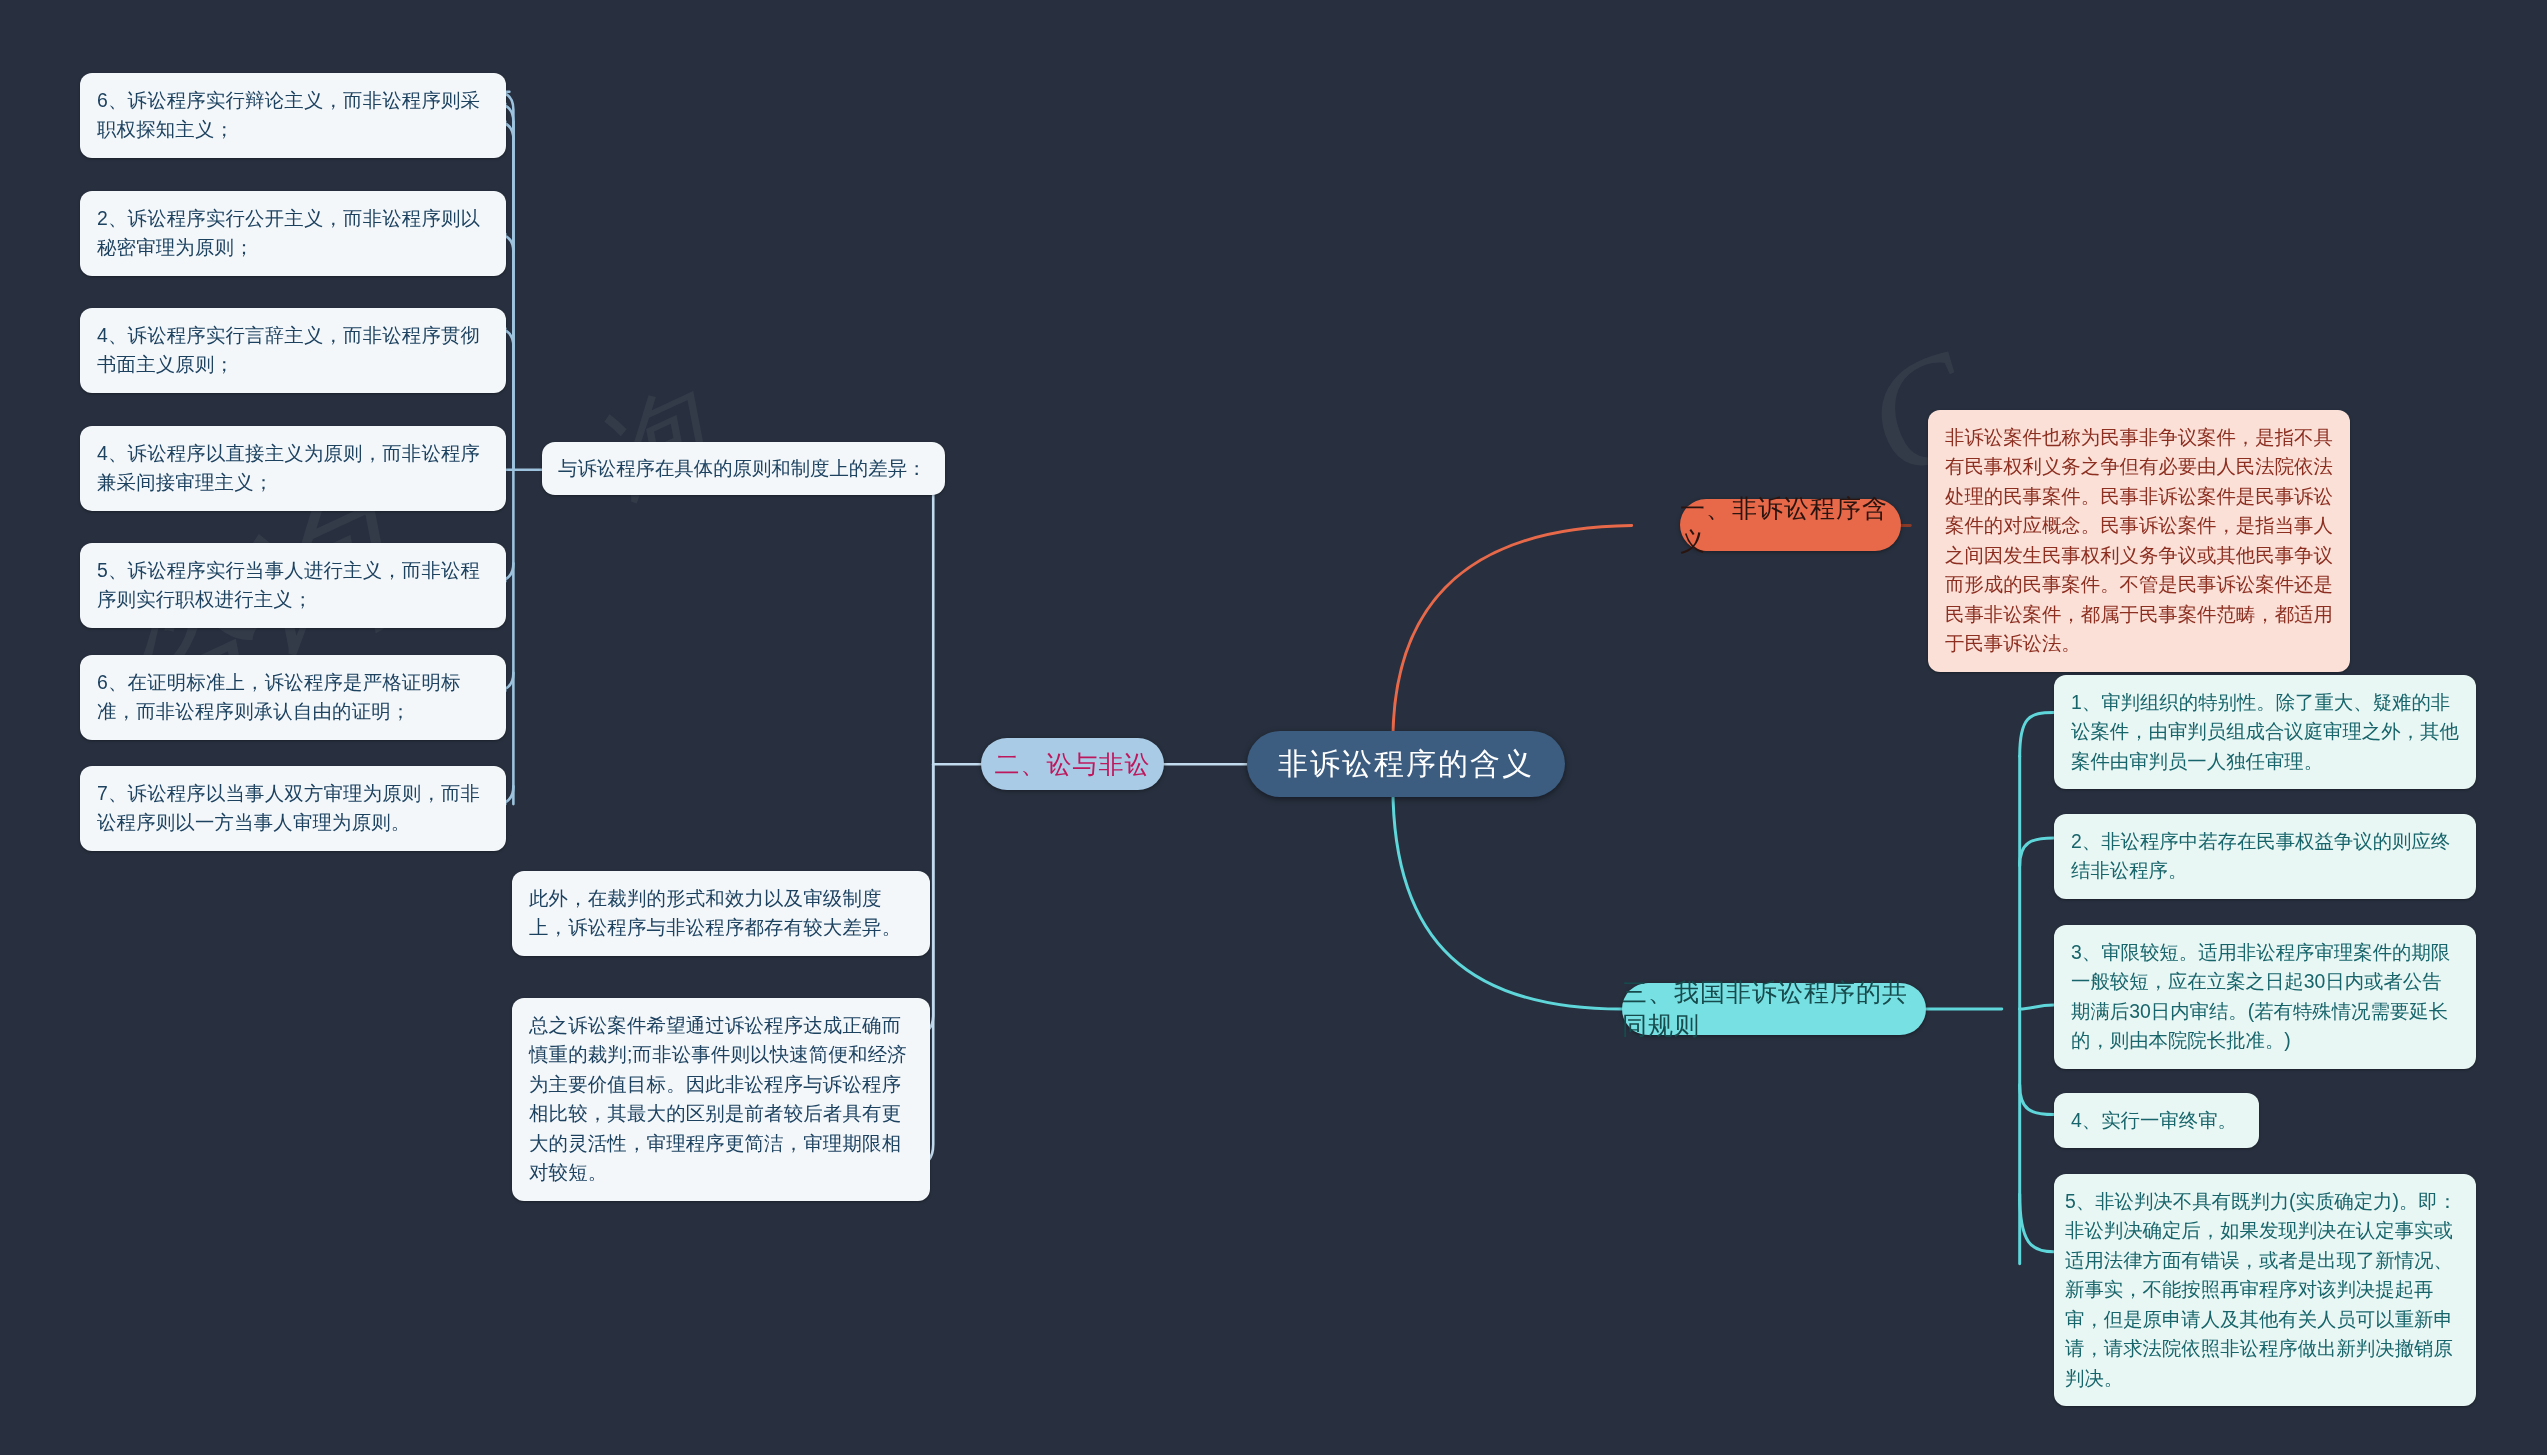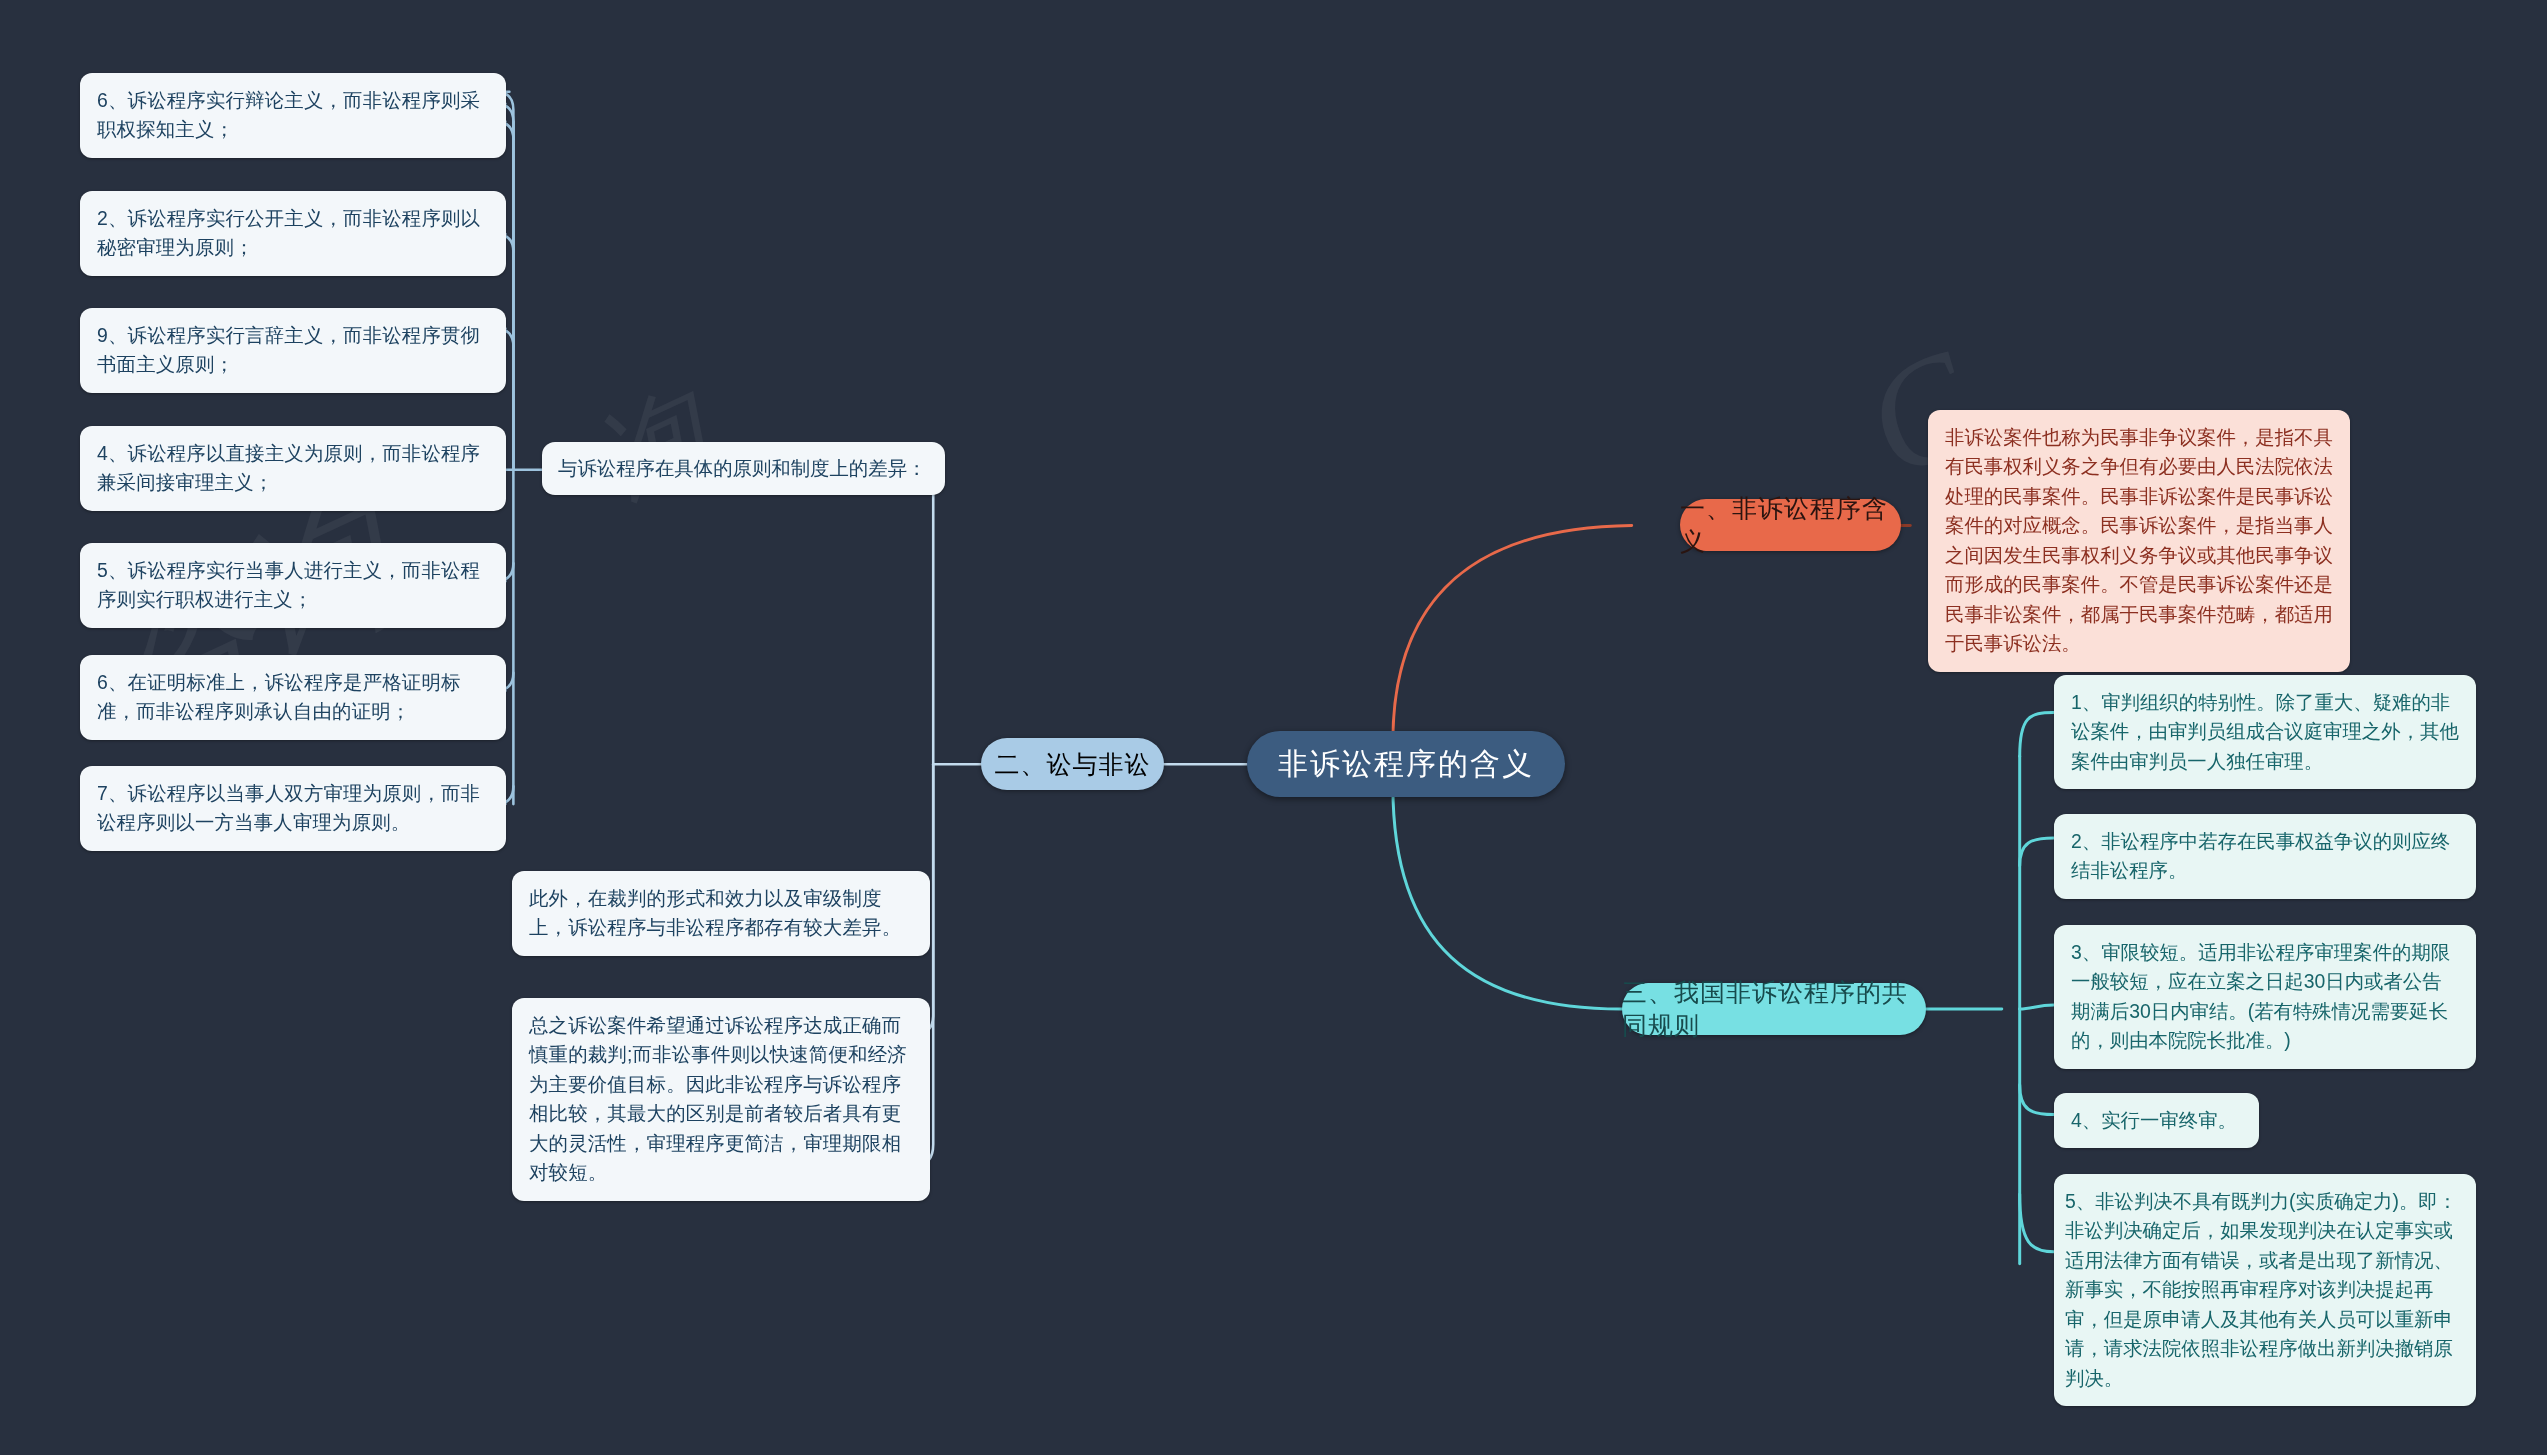--- a/index.html
+++ b/index.html
@@ -37,21 +37,21 @@
     box-shadow:0 1px 3px rgba(0,0,0,.35);
   }
   
   .pill{
     border-radius:994px;
     display:flex;align-items:center;justify-content:center;
     font-size:25px;
     letter-spacing:1px;
     box-shadow:0 1px 4px rgba(0,0,0,.4);
   }
-  .pill-blue{background:#a9cbe6;color:#000000;}
+  .pill-blue{background:#a9cbe6;color:#be185d;}
   .pill-orange{background:#e8694a;color:#2a1410;margin-left:48px;}
   .pill-teal{background:#77e0e3;color:#174a4c;}
 
   
   .root{
     background:#3c5c80;
     border-radius:994px;
     display:flex;align-items:center;justify-content:center;
     color:#ffffff;
     font-size:30px;
@@ -158,21 +158,21 @@
     <span>与诉讼程序在具体的原则和制度上的差异：</span>
   </div>
 
   <div class="node leaf" style="left:80px;top:73px;width:426px;">
     <span>6、诉讼程序实行辩论主义，而非讼程序则采职权探知主义；</span>
   </div>
   <div class="node leaf" style="left:80px;top:191px;width:426px;">
     <span>2、诉讼程序实行公开主义，而非讼程序则以秘密审理为原则；</span>
   </div>
   <div class="node leaf" style="left:80px;top:308px;width:426px;">
-    <span>9、诉讼程序实行言辞主义，而非讼程序贯彻书面主义原则；</span>
+    <span>4、诉讼程序实行言辞主义，而非讼程序贯彻书面主义原则；</span>
   </div>
   <div class="node leaf" style="left:80px;top:426px;width:426px;">
     <span>4、诉讼程序以直接主义为原则，而非讼程序兼采间接审理主义；</span>
   </div>
   <div class="node leaf" style="left:80px;top:543px;width:426px;">
     <span>5、诉讼程序实行当事人进行主义，而非讼程序则实行职权进行主义；</span>
   </div>
   <div class="node leaf" style="left:80px;top:655px;width:426px;">
     <span>6、在证明标准上，诉讼程序是严格证明标准，而非讼程序则承认自由的证明；</span>
   </div>

